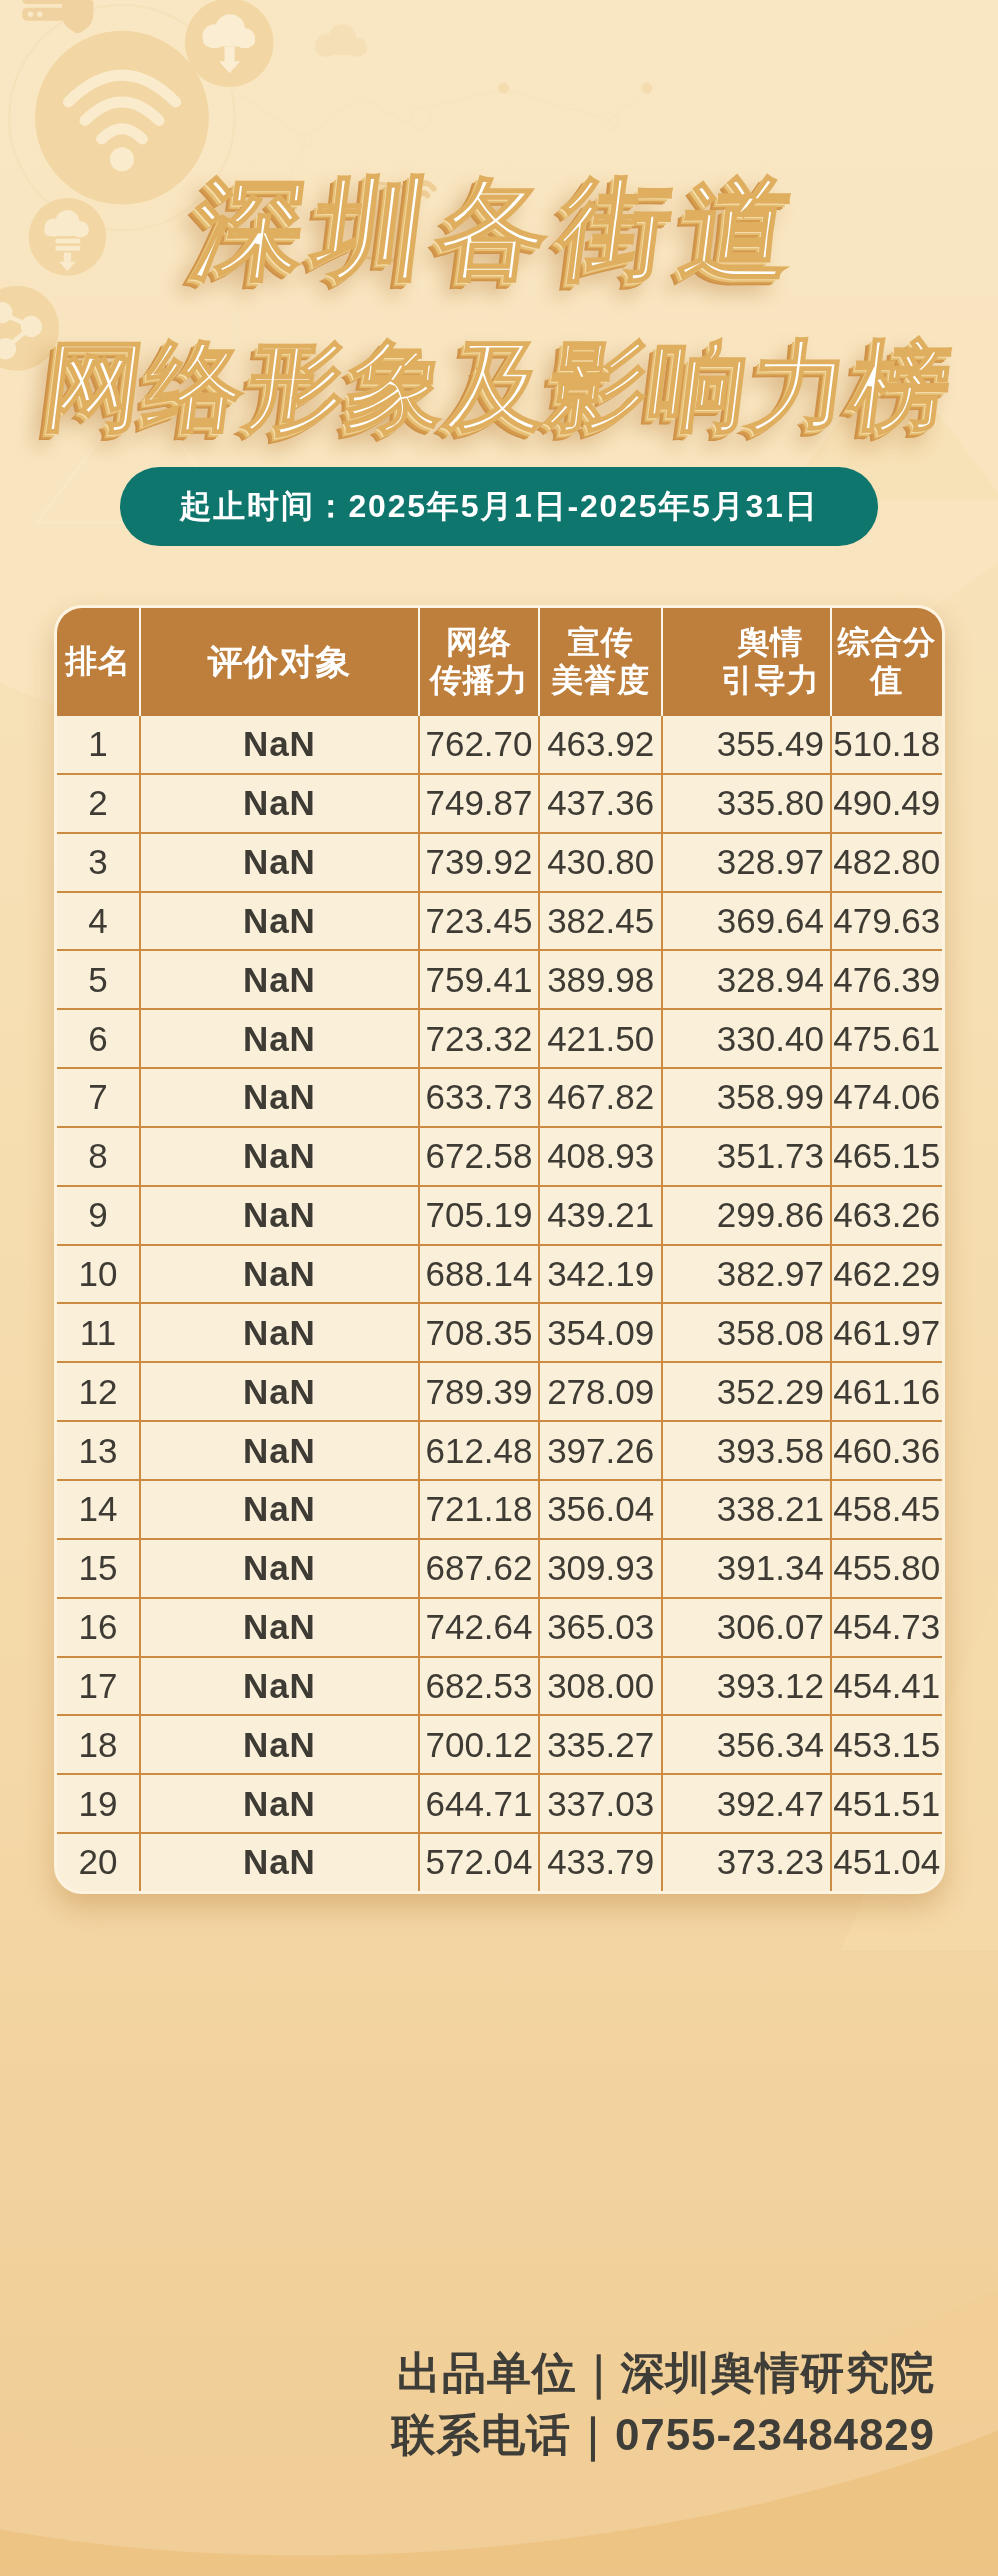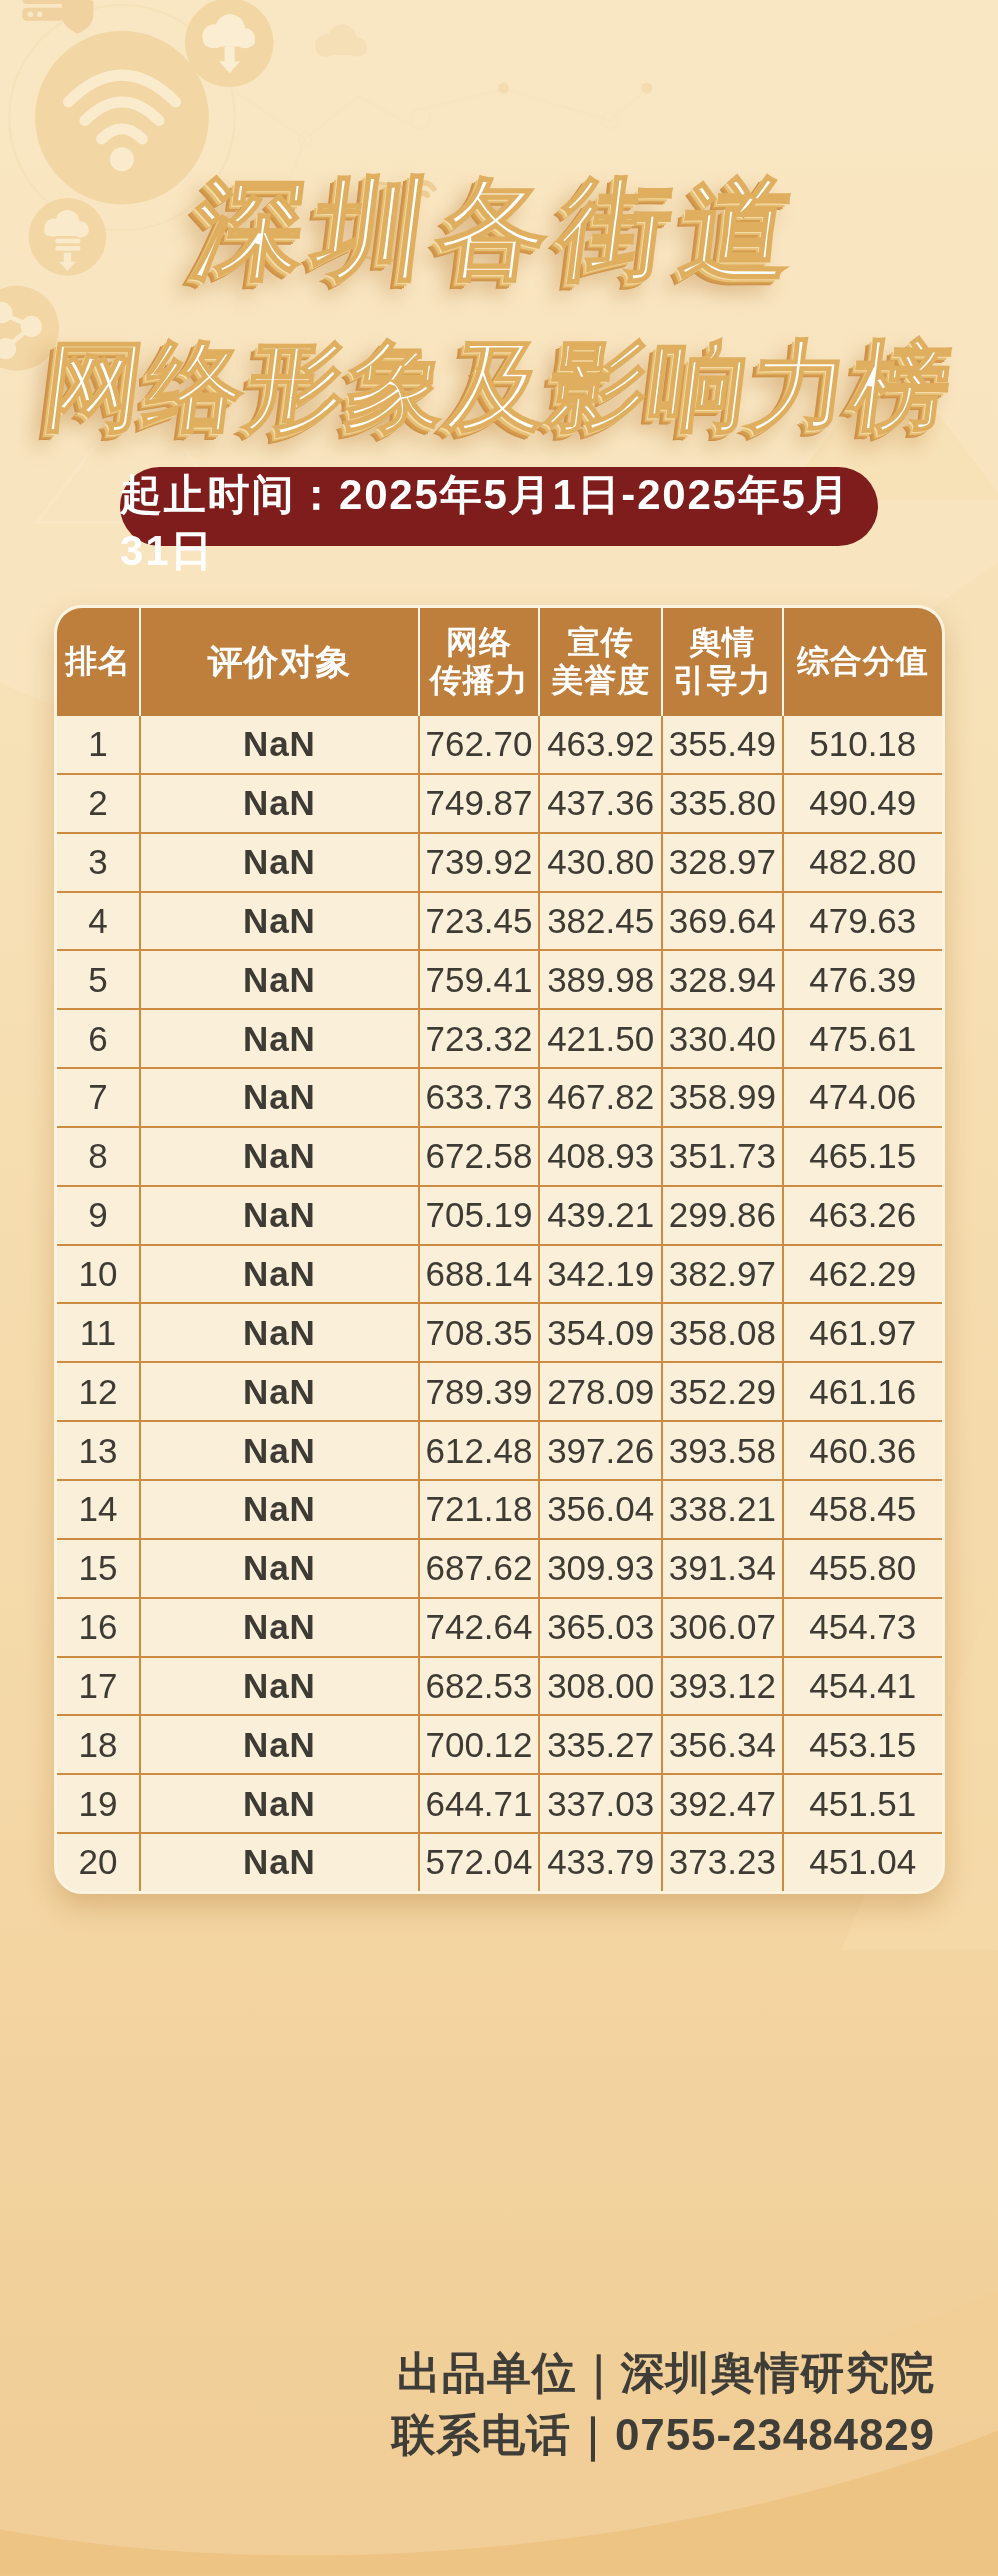--- a/index.html
+++ b/index.html
@@ -19,23 +19,23 @@
       -1.8px 1.8px 0 #F3DCA8,
       -3.7px 3.7px 0 #E6BE74,
       -5.5px 5.5px 0 #D59C4F,
       -7.4px 7.4px 0 #CE9147,
       -11px 13px 20.3px rgba(168,103,32,0.45);
   }
   .tline1{font-size:111px;letter-spacing:11px;}
   .tline2{font-size:98px;letter-spacing:2.8px;margin-top:16.6px;}
   .date-pill{
     position:absolute;top:467px;left:120px;width:758px;height:79px;
-    background:#7f1d1d;border-radius:40px;z-index:3;
-    display:flex;align-items:flex-start;justify-content:center;
-    color:#FFFFFF;font-size:42px;font-weight:700;letter-spacing:1.8px;
+    background:#0f766e;border-radius:40px;z-index:3;
+    display:flex;align-items:center;justify-content:center;
+    color:#FFFFFF;font-size:32px;font-weight:700;letter-spacing:1.8px;
   }
   .table-card{
     position:absolute;left:54px;top:605px;width:891px;height:1289px;z-index:3;
     background:#FAEFD8;border:3.7px solid #FCF4E1;border-radius:28px;
     box-shadow:0 13px 28px rgba(170,110,40,0.32);
     overflow:hidden;display:flex;flex-direction:column;box-sizing:border-box;
   }
   .thead{display:flex;flex:0 0 108px;background:#BE7E3C;}
   .hcell{
     display:flex;align-items:center;justify-content:center;text-align:center;
@@ -50,21 +50,21 @@
   .cell{
     display:flex;align-items:center;justify-content:center;
     font-size:35px;font-weight:500;color:#3E3B35;
     border-right:2.8px solid #CC8B40;box-sizing:border-box;
   }
   .cell:last-child{border-right:none;}
   .c0{width:9.5%;}
   .c1{width:31.5%;font-size:35px;font-weight:600;letter-spacing:0.9px;}
   .c2{width:13.6%;}
   .c3{width:13.9%;}
-  .c4{width:13.6%;}
+  .c4{width:13.6%;margin-left:48px;}
   .c5{flex:1;border-radius:10px;}
   .footer{
     position:absolute;right:63px;top:2342px;z-index:3;
     text-align:right;color:#3F3D38;font-size:44px;font-weight:600;line-height:1.42;
     letter-spacing:0.9px;
   }
 </style>
 </head>
 <body>
 

